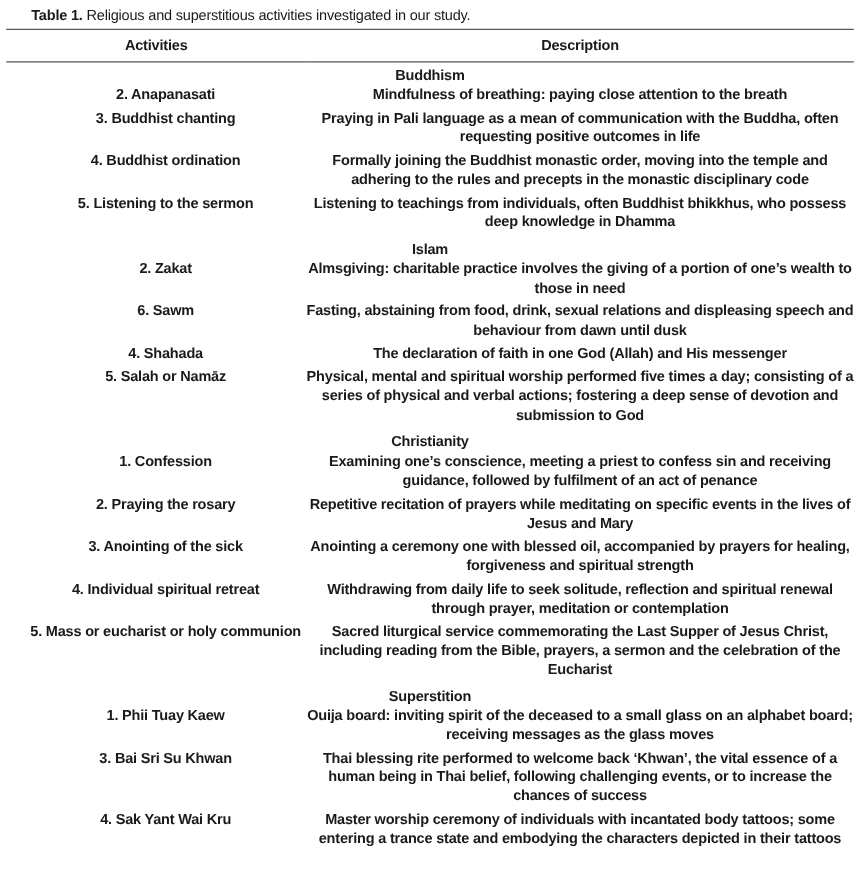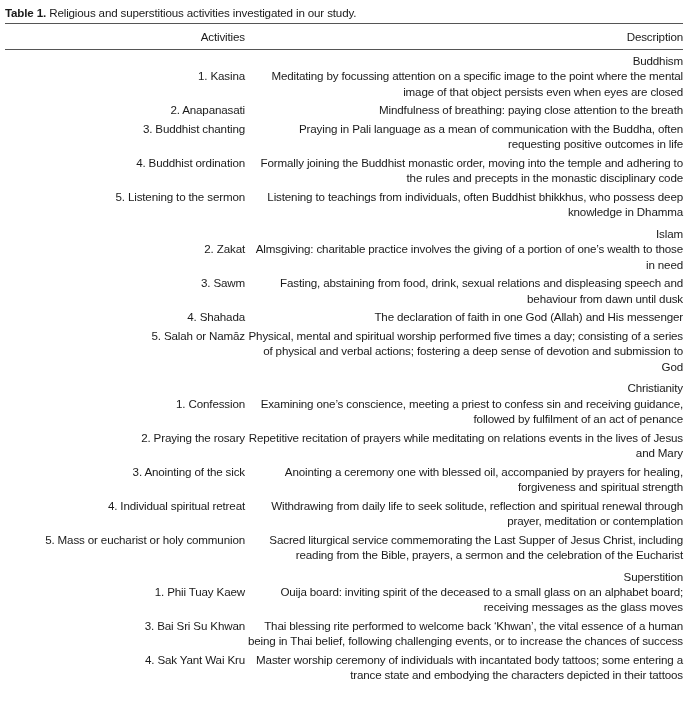--- a/index.html
+++ b/index.html
@@ -4,27 +4,27 @@
   <style>
     html, body { margin: 0; padding: 0; background: #ffffff; }
     body {
       width: 688px; height: 714px; overflow: hidden;
       font-family: "Liberation Sans", "DejaVu Sans", sans-serif;
       color: #1a1a1a;
       font-size: 11.6px;
       letter-spacing: -0.15px;
     }
     .wrap { position: relative; padding: 5px 5px 0 5px; }
-    .caption { font-size: 11.6px; height: 18px; line-height: 15px; }
+    .caption { font-size: 11.6px; height: 18px; line-height: 15px; margin-left: 20px; }
     .caption b { font-weight: bold; }
     .rule { border-top: 1.3px solid #555; margin: 0; }
     table { border-collapse: collapse; width: 678px; table-layout: fixed; }
     col.c1 { width: 240px; }
     col.c2 { width: 438px; }
-    td, th { padding: 0; vertical-align: top; text-align: right; font-weight: normal; line-height: 15.2px; }
+    td, th { padding: 0; vertical-align: top; text-align: center; font-weight: bold; line-height: 15.2px; }
     thead th { padding-top: 5px; padding-bottom: 5px; }
     tr.group td { padding-top: 3px; padding-bottom: 0; }
     tr.item td { padding-bottom: 3.6px; }
     tr.item td.act { padding-left: 15px; }
     tbody tr:last-child td { padding-bottom: 5px; }
   </style>
 </head>
 <body>
 
 <div class="wrap">
@@ -42,24 +42,20 @@
       <tr>
         <th>Activities</th>
         <th>Description</th>
       </tr>
     </thead>
     <tbody id="tbody">
         <tr class="group" style="border-top: 1.3px solid rgb(85, 85, 85);">
           <td colspan="2">Buddhism</td>
         </tr>
         <tr class="item">
-          <td class="act">1. Kasina</td>
-          <td>Meditating by focussing attention on a specific image to the point where the mental image of that object persists even when eyes are closed</td>
-        </tr>
-        <tr class="item">
           <td class="act">2. Anapanasati</td>
           <td>Mindfulness of breathing: paying close attention to the breath</td>
         </tr>
         <tr class="item">
           <td class="act">3. Buddhist chanting</td>
           <td>Praying in Pali language as a mean of communication with the Buddha, often requesting positive outcomes in life</td>
         </tr>
         <tr class="item">
           <td class="act">4. Buddhist ordination</td>
           <td>Formally joining the Buddhist monastic order, moving into the temple and adhering to the rules and precepts in the monastic disciplinary code</td>
@@ -69,41 +65,41 @@
           <td>Listening to teachings from individuals, often Buddhist bhikkhus, who possess deep knowledge in Dhamma</td>
         </tr>
         <tr class="group">
           <td colspan="2">Islam</td>
         </tr>
         <tr class="item">
           <td class="act">2. Zakat</td>
           <td>Almsgiving: charitable practice involves the giving of a portion of one’s wealth to those in need</td>
         </tr>
         <tr class="item">
-          <td class="act">3. Sawm</td>
+          <td class="act">6. Sawm</td>
           <td>Fasting, abstaining from food, drink, sexual relations and displeasing speech and behaviour from dawn until dusk</td>
         </tr>
         <tr class="item">
           <td class="act">4. Shahada</td>
           <td>The declaration of faith in one God (Allah) and His messenger</td>
         </tr>
         <tr class="item">
           <td class="act">5. Salah or Namāz</td>
           <td>Physical, mental and spiritual worship performed five times a day; consisting of a series of physical and verbal actions; fostering a deep sense of devotion and submission to God</td>
         </tr>
         <tr class="group">
           <td colspan="2">Christianity</td>
         </tr>
         <tr class="item">
           <td class="act">1. Confession</td>
           <td>Examining one’s conscience, meeting a priest to confess sin and receiving guidance, followed by fulfilment of an act of penance</td>
         </tr>
         <tr class="item">
           <td class="act">2. Praying the rosary</td>
-          <td>Repetitive recitation of prayers while meditating on relations events in the lives of Jesus and Mary</td>
+          <td>Repetitive recitation of prayers while meditating on specific events in the lives of Jesus and Mary</td>
         </tr>
         <tr class="item">
           <td class="act">3. Anointing of the sick</td>
           <td>Anointing a ceremony one with blessed oil, accompanied by prayers for healing, forgiveness and spiritual strength</td>
         </tr>
         <tr class="item">
           <td class="act">4. Individual spiritual retreat</td>
           <td>Withdrawing from daily life to seek solitude, reflection and spiritual renewal through prayer, meditation or contemplation</td>
         </tr>
         <tr class="item">

